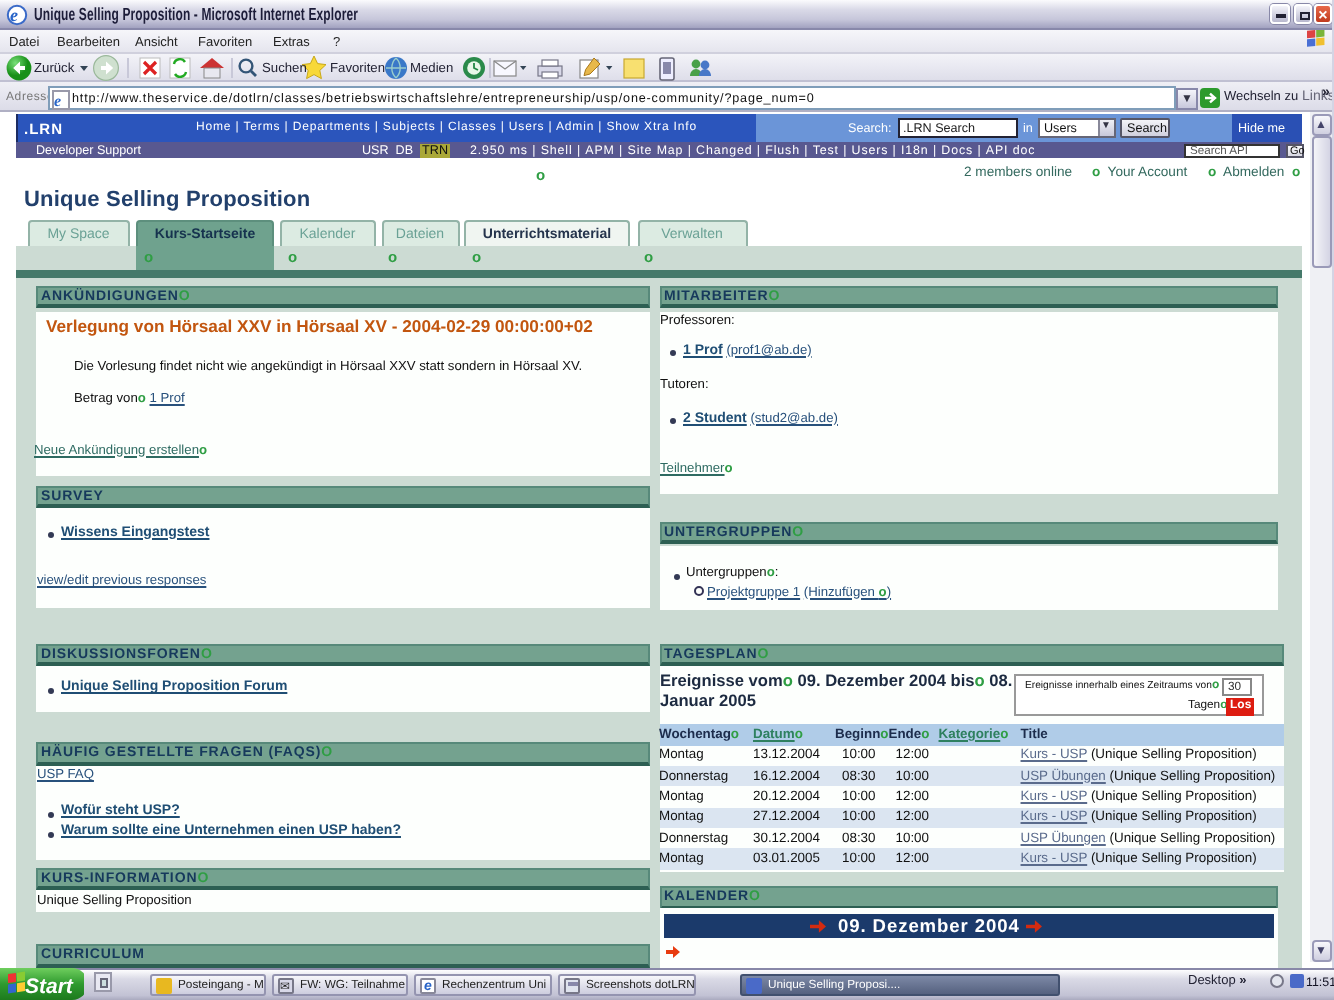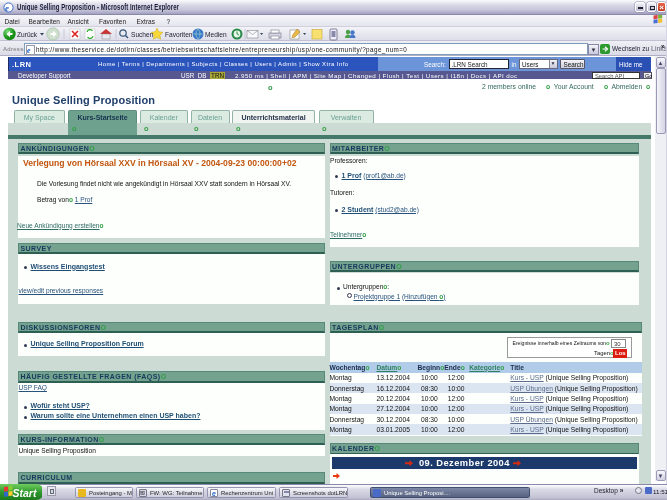--- a/index.html
+++ b/index.html
@@ -221,21 +221,21 @@
   <span class="ab o" style="left:72px;top:123.5px;font-size:7.5px">o</span>
   <span class="ab o" style="left:144px;top:123.5px;font-size:7.5px">o</span>
   <span class="ab o" style="left:194px;top:123.5px;font-size:7.5px">o</span>
   <span class="ab o" style="left:236px;top:123.5px;font-size:7.5px">o</span>
   <span class="ab o" style="left:322px;top:123.5px;font-size:7.5px">o</span>
   <div class="ab" id="greenbar"></div>
   <div class="ab" id="content"></div>
 
   <div class="ab ph" style="left:18px;top:142.5px;width:306.5px">ANKÜNDIGUNGEN<span class="o">O</span></div>
   <div class="ab pc" style="left:18px;top:156px;width:306.5px;height:81.5px"></div>
-  <span class="ab" style="left:23px;top:158px;font-size:8.6px;font-weight:bold;color:#c2560f">Verlegung von Hörsaal XXV in Hörsaal XV - 2004-09-23 00:00:00+02</span>
+  <span class="ab" style="left:23px;top:158px;font-size:8.6px;font-weight:bold;color:#c2560f">Verlegung von Hörsaal XXV in Hörsaal XV - 2004-02-29 00:00:00+02</span>
   <span class="ab txt" style="left:37px;top:180px">Die Vorlesung findet nicht wie angekündigt in Hörsaal XXV statt sondern in Hörsaal XV.</span>
   <span class="ab txt" style="left:37px;top:196px">Betrag von<span class="o">o</span> <a class="nlnk">1 Prof</a></span>
   <span class="ab txt" style="left:17px;top:221.5px"><a class="lnk">Neue Ankündigung erstellen</a><span class="o">o</span></span>
   <div class="ab ph" style="left:18px;top:242.5px;width:306.5px">SURVEY</div>
   <div class="ab pc" style="left:18px;top:254px;width:306.5px;height:49.5px"></div>
   <span class="bullet" style="left:23.5px;top:266px"></span>
   <span class="ab txt" style="left:30.5px;top:262.5px"><a class="blnk">Wissens Eingangstest</a></span>
   <span class="ab txt" style="left:18.5px;top:287px"><a class="nlnk">view/edit previous responses</a></span>
   <div class="ab ph" style="left:18px;top:321.5px;width:306.5px">DISKUSSIONSFOREN<span class="o">O</span></div>
   <div class="ab pc" style="left:18px;top:333px;width:306.5px;height:23px"></div>
@@ -264,20 +264,21 @@
   <span class="ab txt" style="left:330px;top:230.5px"><a class="lnk">Teilnehmer</a><span class="o">o</span></span>
   <div class="ab ph" style="left:329.5px;top:260.5px;width:309.5px">UNTERGRUPPEN<span class="o">O</span></div>
   <div class="ab pc" style="left:329.5px;top:272.5px;width:309.5px;height:32px"></div>
   <span class="bullet" style="left:337px;top:286.5px"></span>
   <span class="ab txt" style="left:343px;top:283px">Untergruppen<span class="o">o</span>:</span>
   <span class="ab" style="left:346.5px;top:292.5px;width:5px;height:5px;border:1px solid #335;border-radius:50%"></span>
   <span class="ab txt" style="left:353.5px;top:292.5px"><a class="nlnk">Projektgruppe 1</a> <a class="nlnk">(Hinzufügen <span class="o">o</span>)</a></span>
 
   <div class="ab ph" style="left:329.5px;top:321.5px;width:312px">TAGESPLAN<span class="o">O</span></div>
   <div class="ab pc" style="left:329.5px;top:333px;width:312px;height:103px"></div>
+  <span class="ab" style="left:330px;top:334.5px;font-size:8.3px;font-weight:bold;color:#1c2a40">Ereignisse vom<span class="o">o</span> 09. Dezember 2004 bis<span class="o">o</span> 08.<br>Januar 2005</span>
   <div class="ab" style="left:506.5px;top:337px;width:125.5px;height:21px;background:#fff;border:1px solid #999"></div>
   <span class="ab" style="left:512.5px;top:340px;font-size:5.1px;color:#111">Ereignisse innerhalb eines Zeitraums von<span class="o" style="font-size:6px">o</span></span>
   <div class="ab" style="left:611px;top:338.5px;width:15px;height:9.5px;background:#fff;border:1px solid #888">
       <span style="position:absolute;left:2px;top:1.5px;font-size:5.9px;color:#333">30</span>
     </div>
   <span class="ab" style="left:594px;top:349.5px;font-size:5.9px;color:#111">Tagen<span class="o">o</span></span>
   <div class="ab" style="left:612.5px;top:348.5px;width:14.5px;height:9px;background:#dd1c10;">
       <span style="position:absolute;left:2.5px;top:1px;font-size:6px;color:#fff;font-weight:bold">Los</span>
     </div>
   <table id="tgtable">

